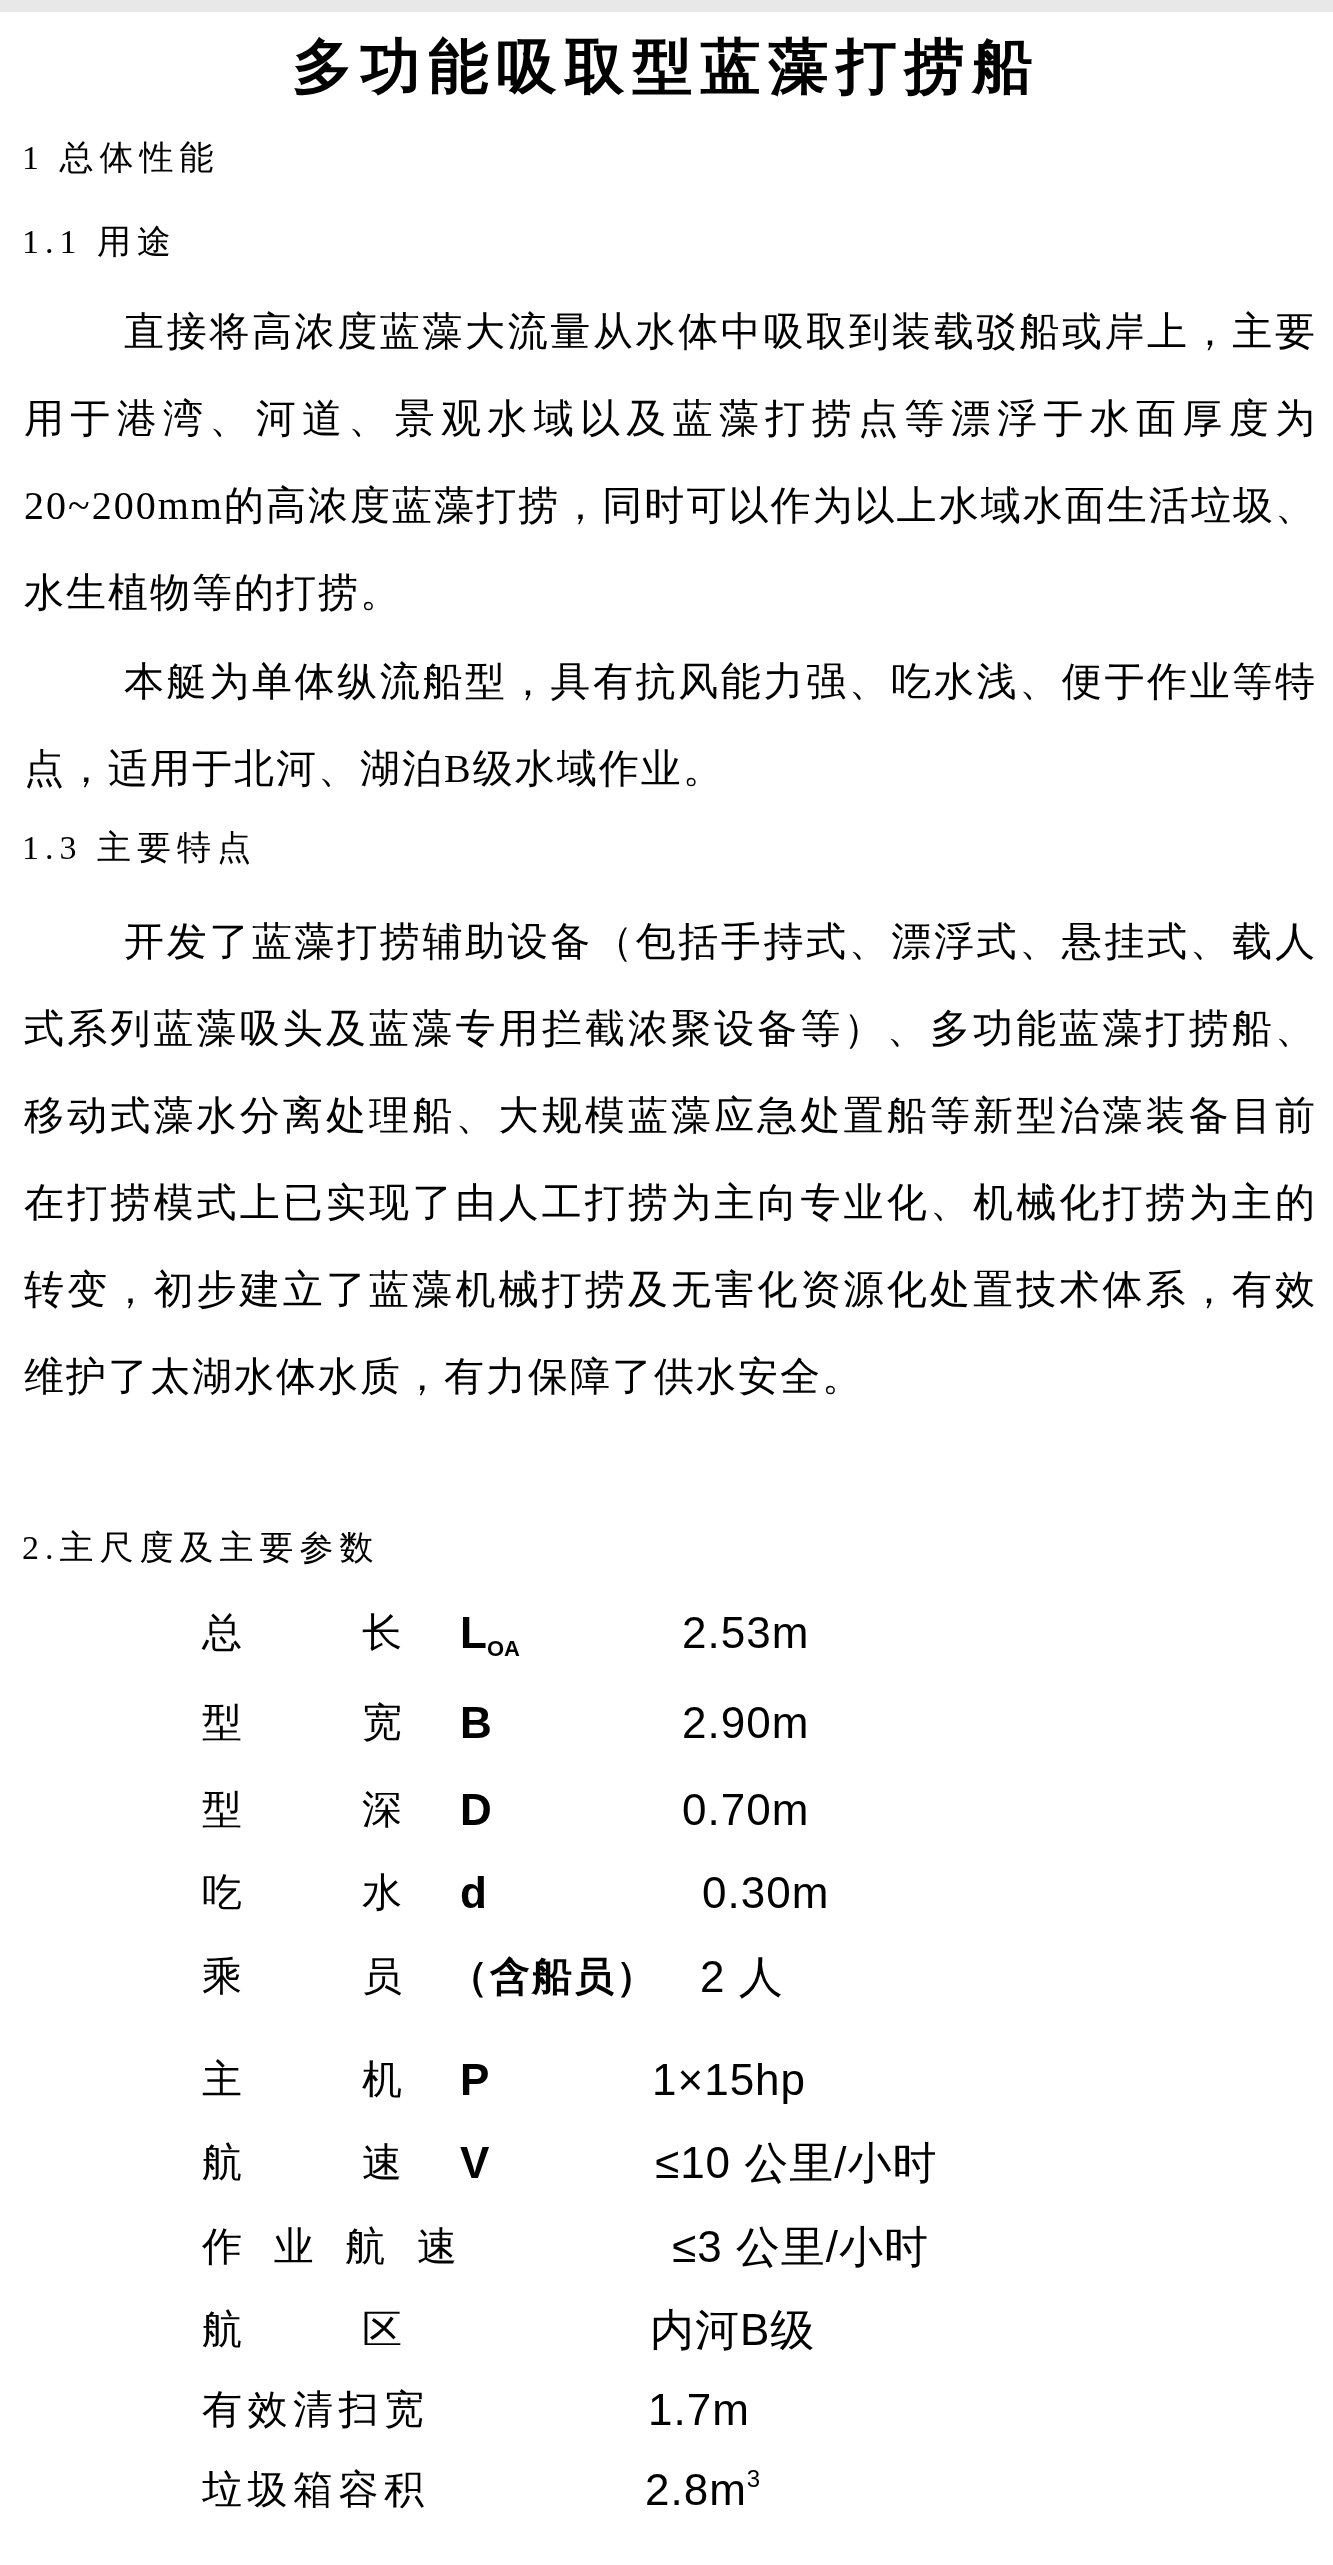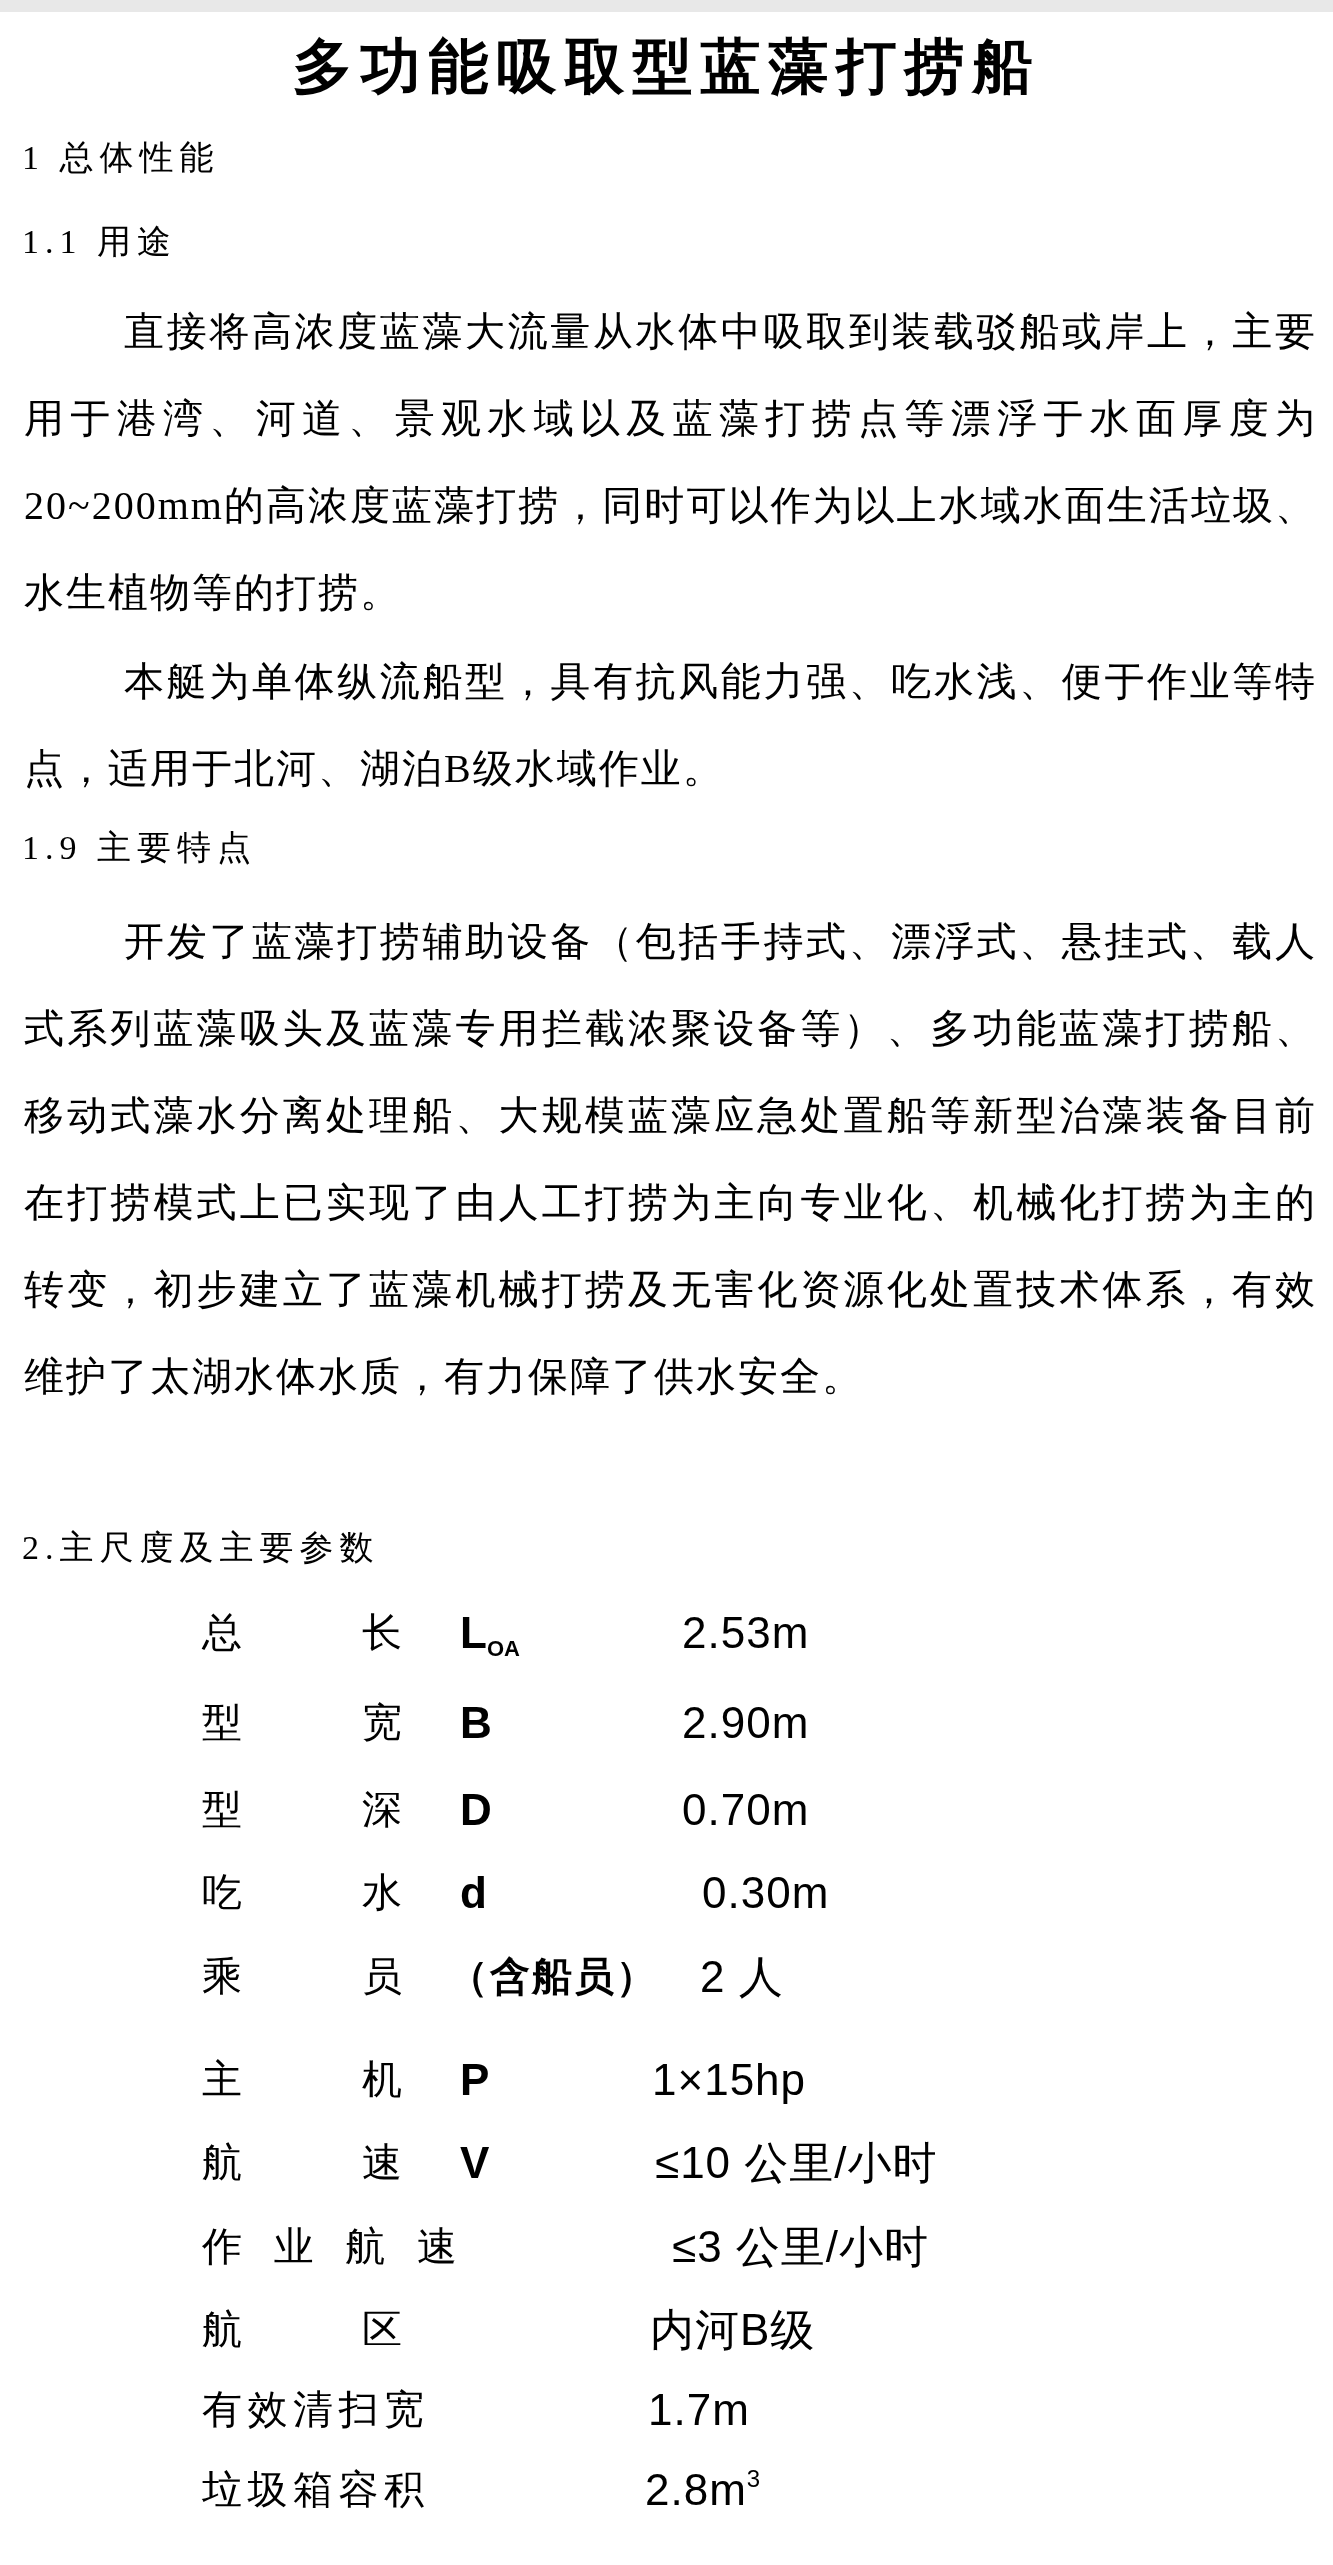--- a/index.html
+++ b/index.html
@@ -104,21 +104,21 @@
 
   <div class="doc-title">多功能吸取型蓝藻打捞船</div>
 
   <div class="sec-heading heading-1">1 总体性能</div>
 
   <div class="sec-heading heading-1-1">1.1 用途</div>
   <div class="para para-1-1">直接将高浓度蓝藻大流量从水体中吸取到装载驳船或岸上，主要用于港湾、河道、景观水域以及蓝藻打捞点等漂浮于水面厚度为20~200mm的高浓度蓝藻打捞，同时可以作为以上水域水面生活垃圾、水生植物等的打捞。</div>
 
   <div class="para para-1-2">本艇为单体纵流船型，具有抗风能力强、吃水浅、便于作业等特点，适用于北河、湖泊B级水域作业。</div>
 
-  <div class="sec-heading heading-1-3">1.9 主要特点</div>
+  <div class="sec-heading heading-1-3">1.3 主要特点</div>
   <div class="para para-1-3">开发了蓝藻打捞辅助设备（包括手持式、漂浮式、悬挂式、载人式系列蓝藻吸头及蓝藻专用拦截浓聚设备等）、多功能蓝藻打捞船、移动式藻水分离处理船、大规模蓝藻应急处置船等新型治藻装备目前在打捞模式上已实现了由人工打捞为主向专业化、机械化打捞为主的转变，初步建立了蓝藻机械打捞及无害化资源化处置技术体系，有效维护了太湖水体水质，有力保障了供水安全。</div>
 
   <div class="sec-heading heading-2">2.主尺度及主要参数</div>
 
   <div class="ptable">
 
     <div class="prow r0">
       <span class="lbl">总长</span>
       <span class="sym"><span>L</span><span class="sub">OA</span></span>
       <span class="val"><span>2.53m</span></span>

